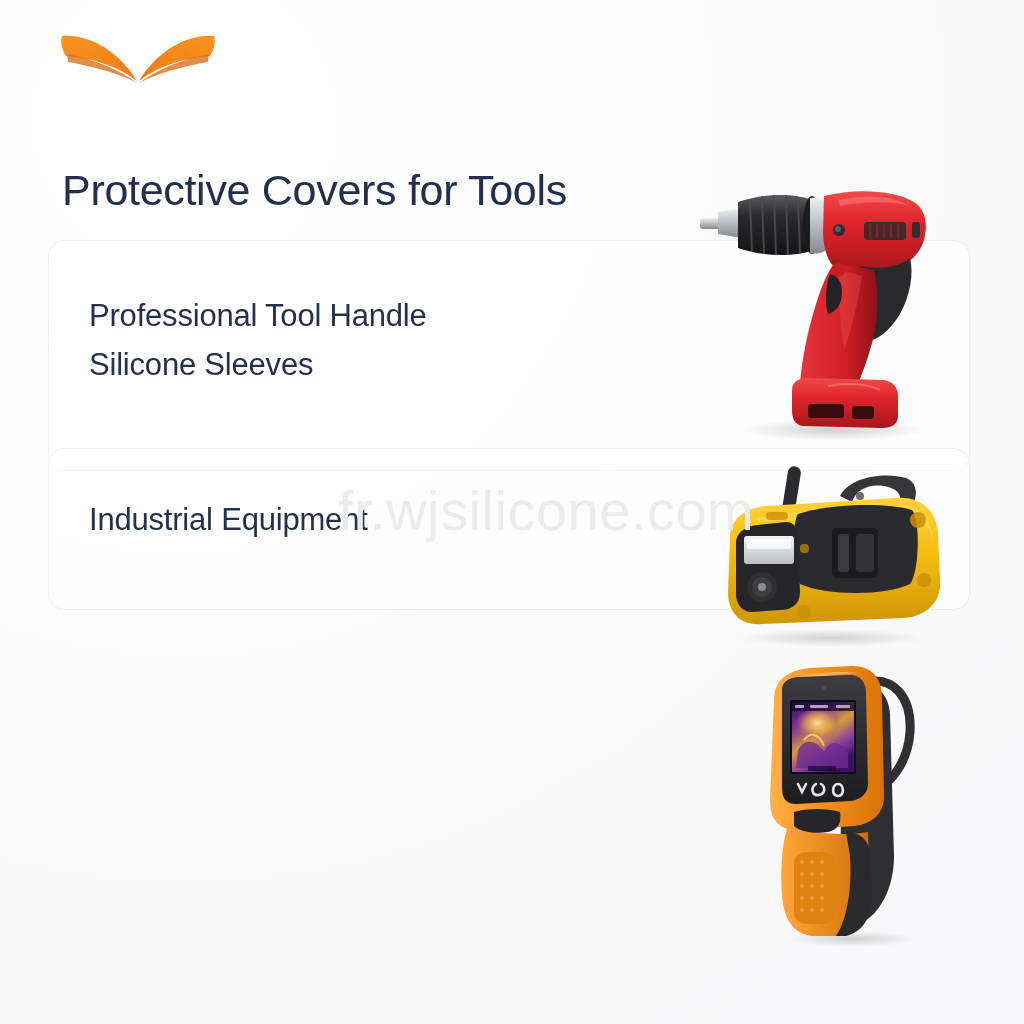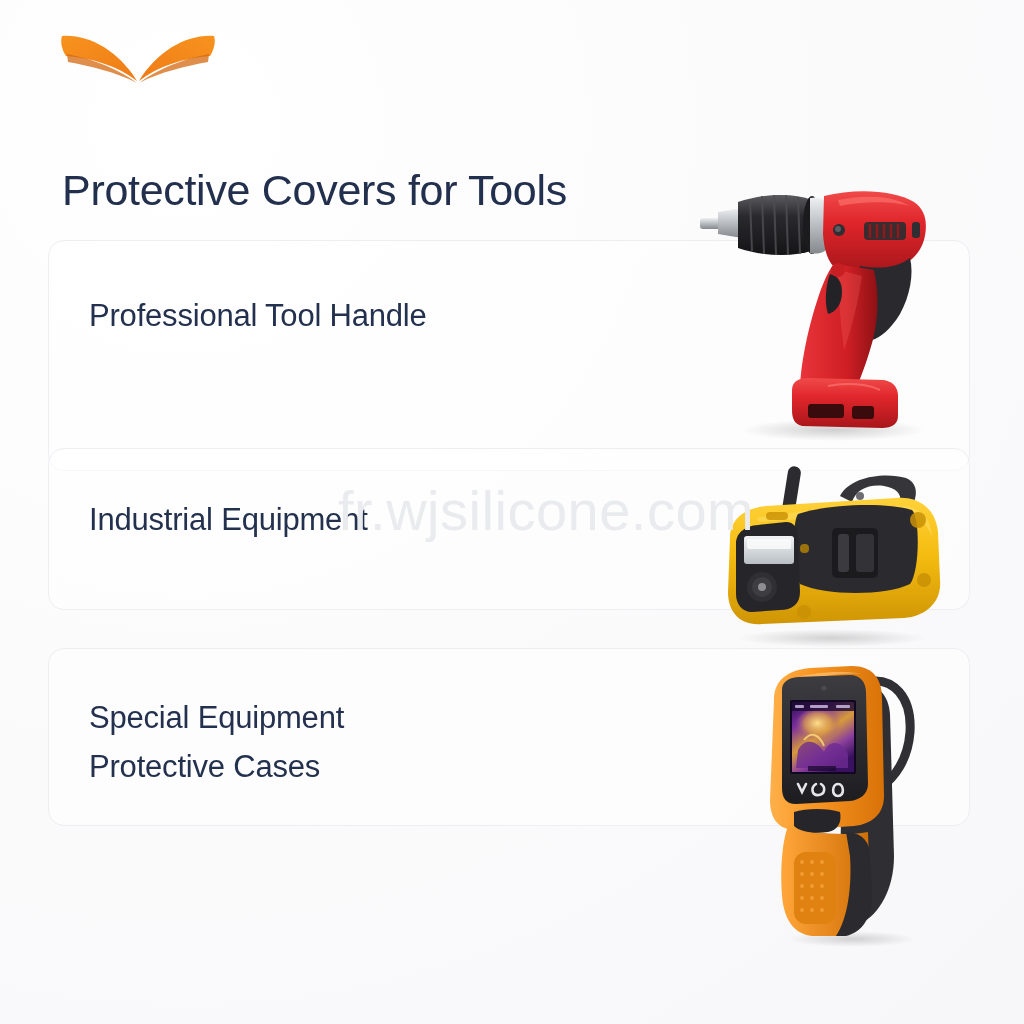--- a/index.html
+++ b/index.html
@@ -100,35 +100,30 @@
       <path d="M156 10 C130 8 100 24 81 55 C100 40 126 32 152 30 C156 24 158 16 156 10 Z" fill="url(#wingR)"></path>
       <path d="M151 28 C124 33 98 44 81 57 C102 46 128 40 150 36 Z" fill="#d4680f" opacity="0.75"></path>
     </svg>
   </div>
 
   <div class="title">Protective Covers for Tools</div>
 
   <div class="card" id="card-1">
     <div class="card-label">
       <div>Professional Tool Handle</div>
+      <div>Silicone Sleeves</div>
     </div>
   </div>
 
   <div class="card" id="card-2">
     <div class="card-label">
       <div>Industrial Equipment</div>
     </div>
   </div>
 
-  <div class="card" id="card-3">
-    <div class="card-label">
-      <div>Special Equipment</div>
-      <div>Protective Cases</div>
-    </div>
-  </div>
 
   <svg class="product" id="prod-1" viewBox="0 0 268 264">
     <defs>
       <linearGradient id="redBody" x1="0" y1="0" x2="0" y2="1">
         <stop offset="0%" stop-color="#f04a4a"></stop>
         <stop offset="38%" stop-color="#e0262b"></stop>
         <stop offset="100%" stop-color="#a8161b"></stop>
       </linearGradient>
       <linearGradient id="redGrip" x1="0" y1="0" x2="1" y2="0">
         <stop offset="0%" stop-color="#e8343a"></stop>

